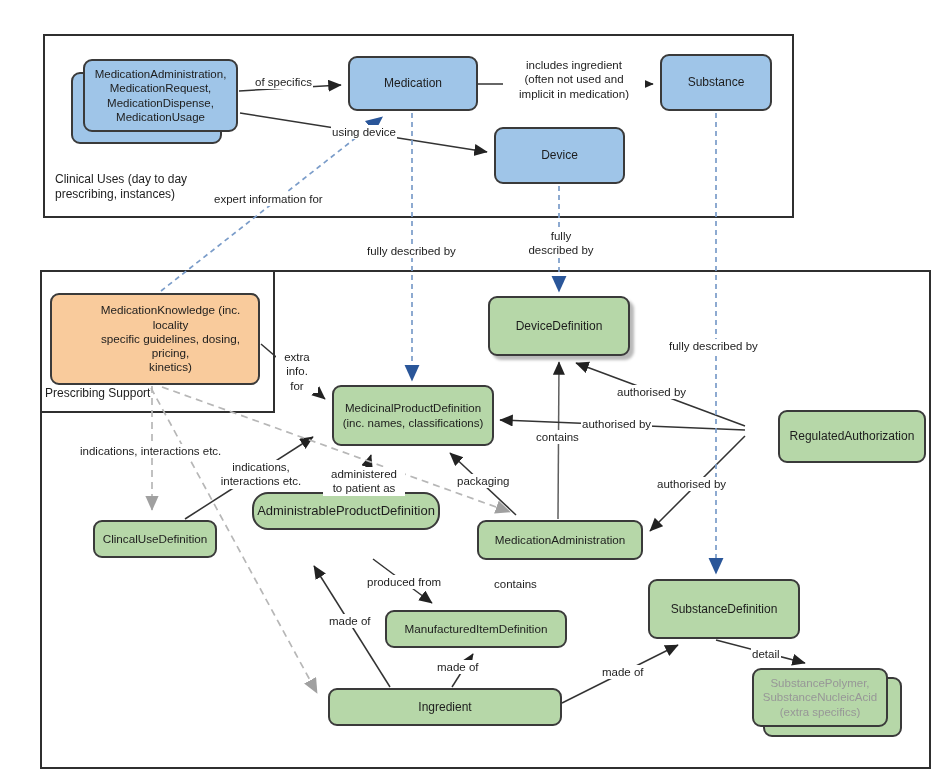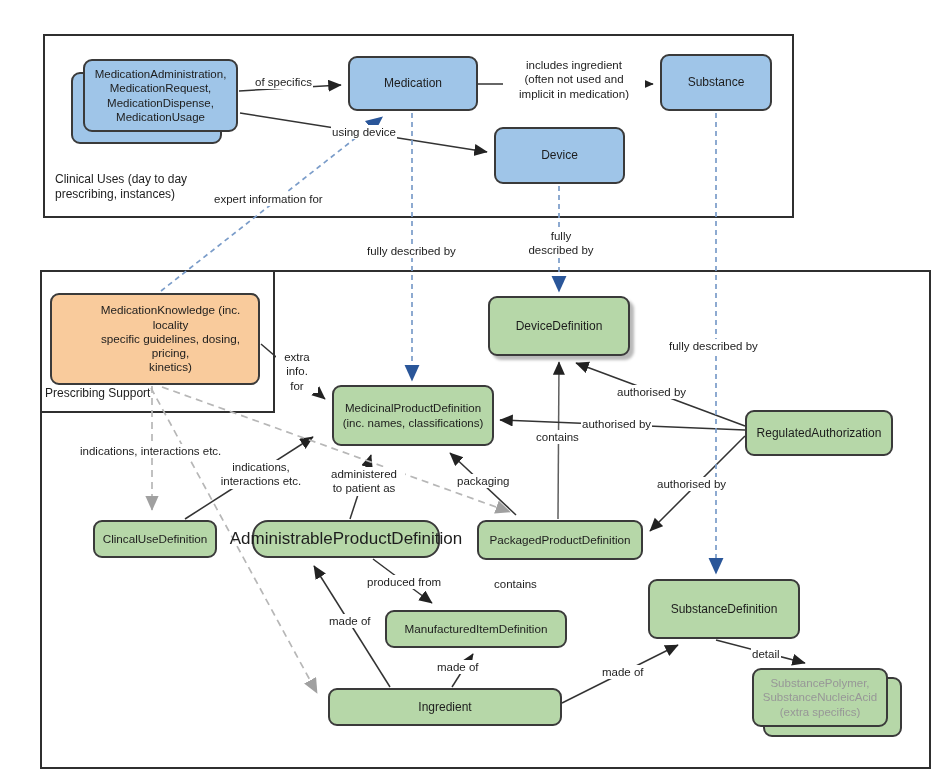--- a/index.html
+++ b/index.html
@@ -94,24 +94,24 @@
   <div class="node blue" style="left:660px;top:54px;width:112px;height:57px;">Substance</div>
   <div class="node blue" style="left:494px;top:127px;width:131px;height:57px;">Device</div>
 
   <div class="node orange" style="left:50px;top:293px;width:210px;height:92px;font-size:11.7px;">MedicationKnowledge (inc. locality
 specific guidelines, dosing, pricing,
 kinetics)</div>
 
   <div class="node green" style="left:332px;top:385px;width:162px;height:61px;font-size:11.5px;">MedicinalProductDefinition
 (inc. names, classifications)</div>
   <div class="node green shadowed" style="left:488px;top:296px;width:142px;height:60px;">DeviceDefinition</div>
-  <div class="node green" style="left:745px;top:410px;width:148px;height:46px;">RegulatedAuthorization</div>
+  <div class="node green" style="left:778px;top:410px;width:148px;height:53px;">RegulatedAuthorization</div>
   <div class="node green" style="left:93px;top:520px;width:124px;height:38px;font-size:11.7px;">ClincalUseDefinition</div>
-  <div class="node green" style="left:252px;top:520px;width:188px;height:38px;font-size:17px;border-radius:16px;">AdministrableProductDefinition</div>
-  <div class="node green" style="left:477px;top:520px;width:166px;height:40px;font-size:11.7px;">PackagedProductDefinition</div>
+  <div class="node green" style="left:252px;top:492px;width:188px;height:38px;font-size:13px;border-radius:16px;">AdministrableProductDefinition</div>
+  <div class="node green" style="left:477px;top:520px;width:166px;height:40px;font-size:11.7px;">MedicationAdministration</div>
   <div class="node green" style="left:385px;top:610px;width:182px;height:38px;font-size:11.7px;">ManufacturedItemDefinition</div>
   <div class="node green" style="left:328px;top:688px;width:234px;height:38px;">Ingredient</div>
   <div class="node green" style="left:648px;top:579px;width:152px;height:60px;">SubstanceDefinition</div>
   <div class="node green back" style="left:763px;top:677px;width:139px;height:60px;"></div>
   <div class="node green muted" style="left:752px;top:668px;width:136px;height:59px;font-size:11.5px;">SubstancePolymer,
 SubstanceNucleicAcid
 (extra specifics)</div>
 
   <div class="lbl" style="left:254px;top:75px;">of specifics</div>
   <div class="lbl center" style="left:503px;top:58px;width:140px;">includes ingredient

